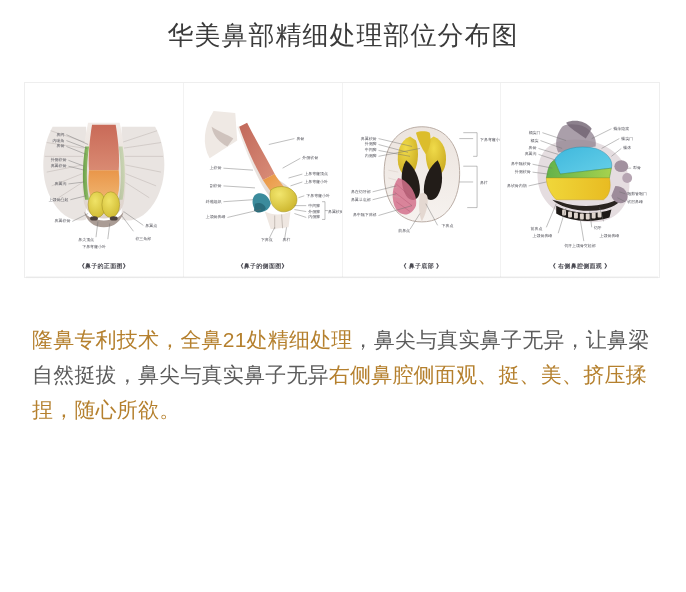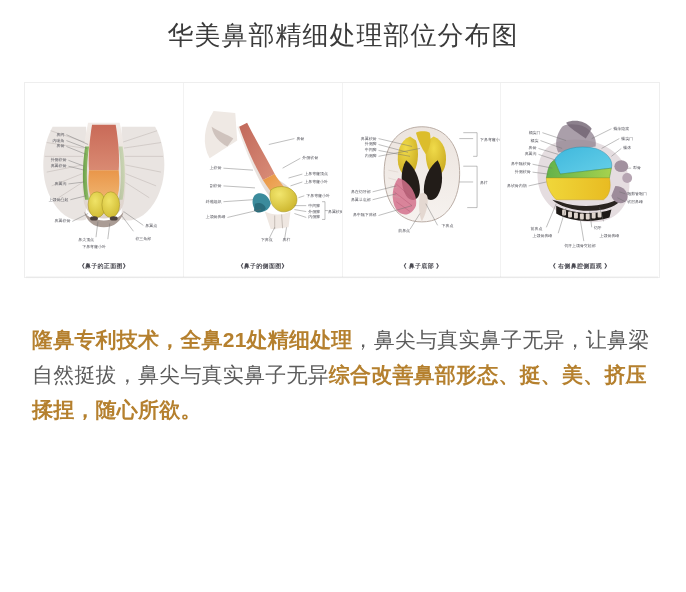--- a/index.html
+++ b/index.html
@@ -59,21 +59,21 @@
 
   
   .copy{
     position:absolute;left:32px;top:322px;
     width:628px;
     font-size:21px;
     line-height:35px;
     color:#5c5c5c;
     letter-spacing:.2px;
   }
-  .hl{color:#b5802e;font-weight:700;}
+  .hl{color:#b5802e;font-weight:400;}
   .pl{color:#5c5c5c;font-weight:400;}
 
   
   .band-shadow{
     position:absolute;left:26px;top:276px;width:632px;height:3px;
     background:linear-gradient(to bottom,rgba(0,0,0,.045),rgba(0,0,0,0));
   }
 </style>
 </head>
 <body>
@@ -426,16 +426,16 @@
         </svg>
         <div class="fig-caption">《 右侧鼻腔侧面观 》</div>
       </div>
 
     </div>
   </div>
 
   <div class="band-shadow"></div>
 
   <div class="copy">
-    <span class="hl">隆鼻专利技术，全鼻21处精细处理</span><span class="pl">，鼻尖与真实鼻子无异，</span><span class="pl">让鼻梁自然挺拔，鼻尖与真实鼻子无异</span><span class="hl">综合改善鼻部形态、</span><span class="hl">挺、美、挤压揉捏，随心所欲。</span>
+    <span class="hl">隆鼻专利技术，全鼻21处精细处理</span><span class="pl">，鼻尖与真实鼻子无异，</span><span class="pl">让鼻梁自然挺拔，鼻尖与真实鼻子无异</span><span class="hl">右侧鼻腔侧面观、</span><span class="hl">挺、美、挤压揉捏，随心所欲。</span>
   </div>
 
 </div>
 
 </body></html>

